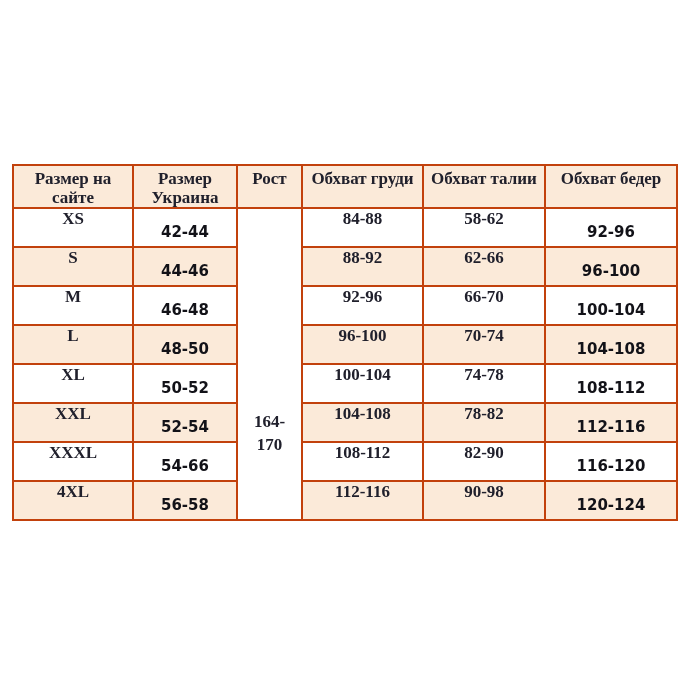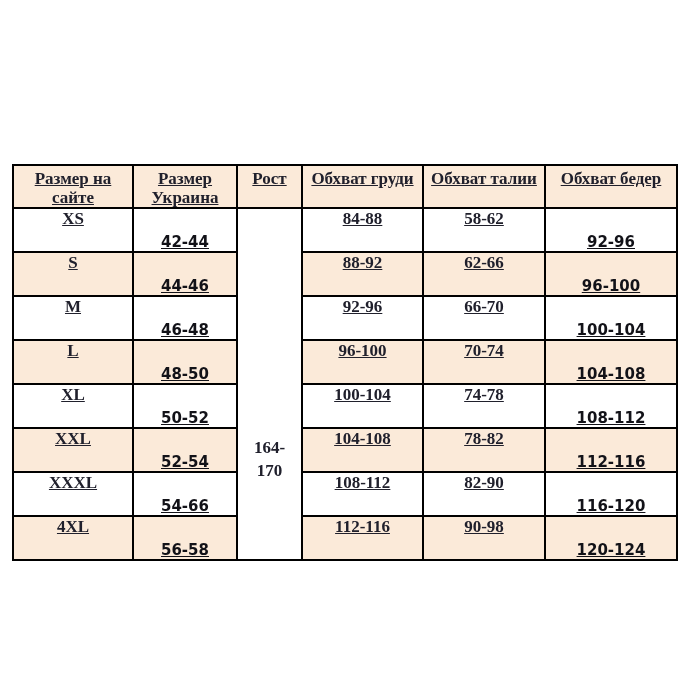--- a/index.html
+++ b/index.html
@@ -22,26 +22,25 @@
     left: 12px;
     top: 164px;
   }
   table.size-chart {
     border-collapse: collapse;
     table-layout: fixed;
     width: 664px;
   }
   .size-chart th,
   .size-chart td {
-    border: 2px solid #000000;
+    border: 2px solid #c2410c;
     text-align: center;
     vertical-align: top;
     overflow: hidden;
     padding: 0;
-    text-decoration: underline;
   }
   .size-chart thead tr { height: 40px; }
   .size-chart tbody tr { height: 39px; }
   .size-chart th {
     background: #fbead9;
     font-family: "Liberation Serif", serif;
     font-weight: bold;
     font-size: 17px;
     line-height: 1.12;
     color: #20202c;
@@ -51,21 +50,21 @@
     font-family: "Liberation Serif", serif;
     font-weight: bold;
     font-size: 17px;
     color: #20202c;
   }
   td.sans-val {
     font-family: "DejaVu Sans", sans-serif;
     font-weight: bold;
     font-size: 15px;
     color: #121218;
-    padding-top: 24px;
+    padding-top: 14px;
   }
   tr.row-white td { background: #ffffff; }
   tr.row-cream td { background: #fbead9; }
   td.height-cell {
     background: #ffffff !important;
     position: relative;
     padding-left: 32px;
   }
   .height-text {
     position: absolute;

